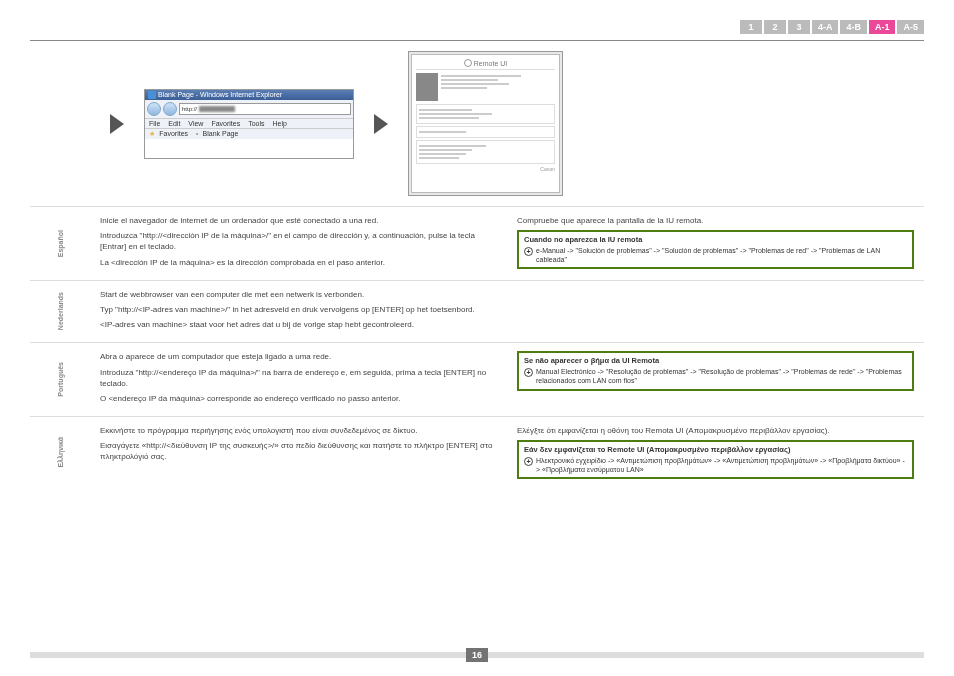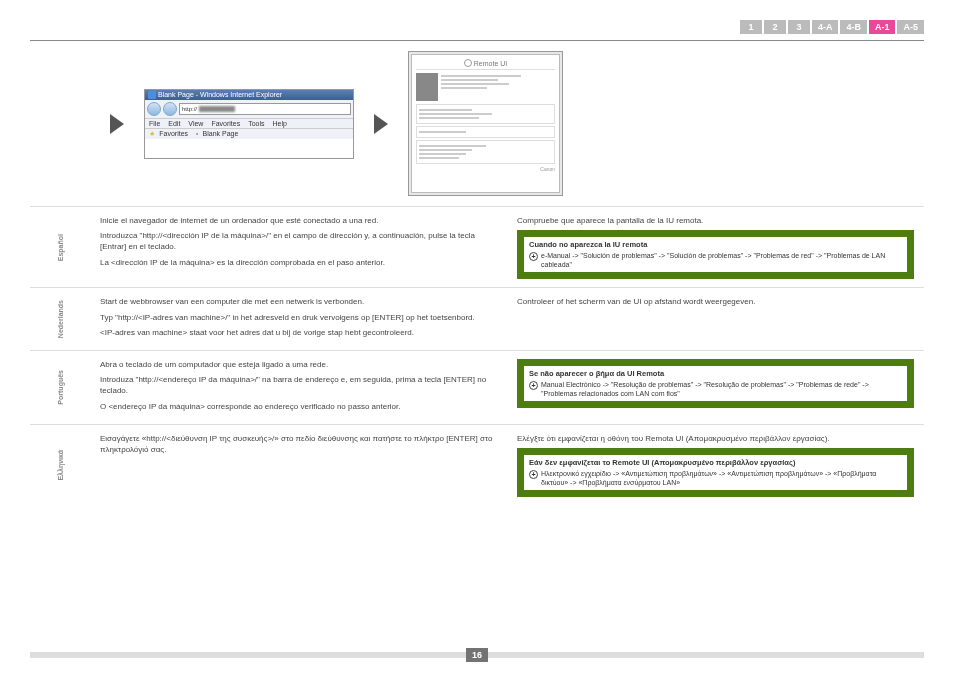--- a/index.html
+++ b/index.html
@@ -30,21 +30,21 @@
 .rthumb{width:22px;height:28px;background:#888}
 .rlines{flex:1}
 .rline{height:2px;background:#ccc;margin:2px 0}
 .rsec{border:1px solid #ddd;padding:2px;margin:2px 0}
 .rfoot{text-align:right;font-size:5px;color:#999;margin-top:2px}
 .langrow{display:flex;border-top:1px solid #ddd;padding:8px 0;gap:10px}
 .langlbl{width:60px;display:flex;align-items:center;justify-content:center}
 .langlbl span{writing-mode:vertical-rl;transform:rotate(180deg);font-size:7px;font-weight:bold;color:#888}
 .col{flex:1;padding-right:10px}
 .col p{font-size:8px;line-height:1.4;margin-bottom:4px;color:#444}
-.note{border:7px solid #4d7c0f;padding:3px 5px}
+.note{border:2px solid #4d7c0f;padding:3px 5px}
 .note-title{font-size:7.5px;font-weight:bold;color:#333;margin-bottom:2px}
 .note-body{font-size:7px;display:flex;align-items:flex-start;gap:3px;line-height:1.3}
 .circ{width:9px;height:9px;border:1px solid #444;border-radius:50%;display:flex;align-items:center;justify-content:center;font-size:7px;font-weight:bold;flex-shrink:0;margin-top:1px}
 .footer{position:absolute;bottom:14px;left:30px;right:30px;display:flex;align-items:center}
 .fbar{flex:1;height:6px;background:#ddd}
 .fpage{background:#737373;color:#fff;font-size:9px;font-weight:bold;padding:2px 6px}
 </style>
 </head>
 <body>
 
@@ -149,47 +149,47 @@
     <div class="langrow">
       <div class="langlbl">
         <span>Nederlands</span>
       </div>
       <div class="col">
         <p>Start de webbrowser van een computer die met een netwerk is verbonden.</p>
         <p>Typ "http://&lt;IP-adres van machine&gt;/" in het adresveld en druk vervolgens op [ENTER] op het toetsenbord.</p>
         <p>&lt;IP-adres van machine&gt; staat voor het adres dat u bij de vorige stap hebt gecontroleerd.</p>
       </div>
       <div class="col">
-        <p>Controleer of het scherm van de UI op afstand wordt weergegeven.</p>
       </div>
     </div>
     <div class="langrow">
       <div class="langlbl">
         <span>Português</span>
       </div>
       <div class="col">
-        <p>Abra o teclado de um computador que esteja ligado a uma rede.</p>
+        <p>Abra o aparece de um computador que esteja ligado a uma rede.</p>
         <p>Introduza "http://&lt;endereço IP da máquina&gt;/" na barra de endereço e, em seguida, prima a tecla [ENTER] no teclado.</p>
         <p>O &lt;endereço IP da máquina&gt; corresponde ao endereço verificado no passo anterior.</p>
       </div>
       <div class="col">
         <div class="note">
           <div class="note-title">Se não aparecer o βήμα da UI Remota</div>
           <div class="note-body">
             <span class="circ">+</span>
             <span>Manual Electrónico -&gt; "Resolução de problemas" -&gt; "Resolução de problemas" -&gt; "Problemas de rede" -&gt; "Problemas relacionados com LAN com fios"</span>
           </div>
         </div>
       </div>
     </div>
     <div class="langrow">
       <div class="langlbl">
         <span>Ελληνικά</span>
       </div>
       <div class="col">
+        <p>Εκκινήστε το πρόγραμμα περιήγησης ενός υπολογιστή που είναι συνδεδεμένος σε δίκτυο.</p>
         <p>Εισαγάγετε «http://&lt;διεύθυνση IP της συσκευής&gt;/» στο πεδίο διεύθυνσης και πατήστε το πλήκτρο [ENTER] στο πληκτρολόγιό σας.</p>
       </div>
       <div class="col">
         <p>Ελέγξτε ότι εμφανίζεται η οθόνη του Remota UI (Απομακρυσμένο περιβάλλον εργασίας).</p>
         <div class="note">
           <div class="note-title">Εάν δεν εμφανίζεται το Remote UI (Απομακρυσμένο περιβάλλον εργασίας)</div>
           <div class="note-body">
             <span class="circ">+</span>
             <span>Ηλεκτρονικό εγχειρίδιο -&gt; «Αντιμετώπιση προβλημάτων» -&gt; «Αντιμετώπιση προβλημάτων» -&gt; «Προβλήματα δικτύου» -&gt; «Προβλήματα ενσύρματου LAN»</span>
           </div>

